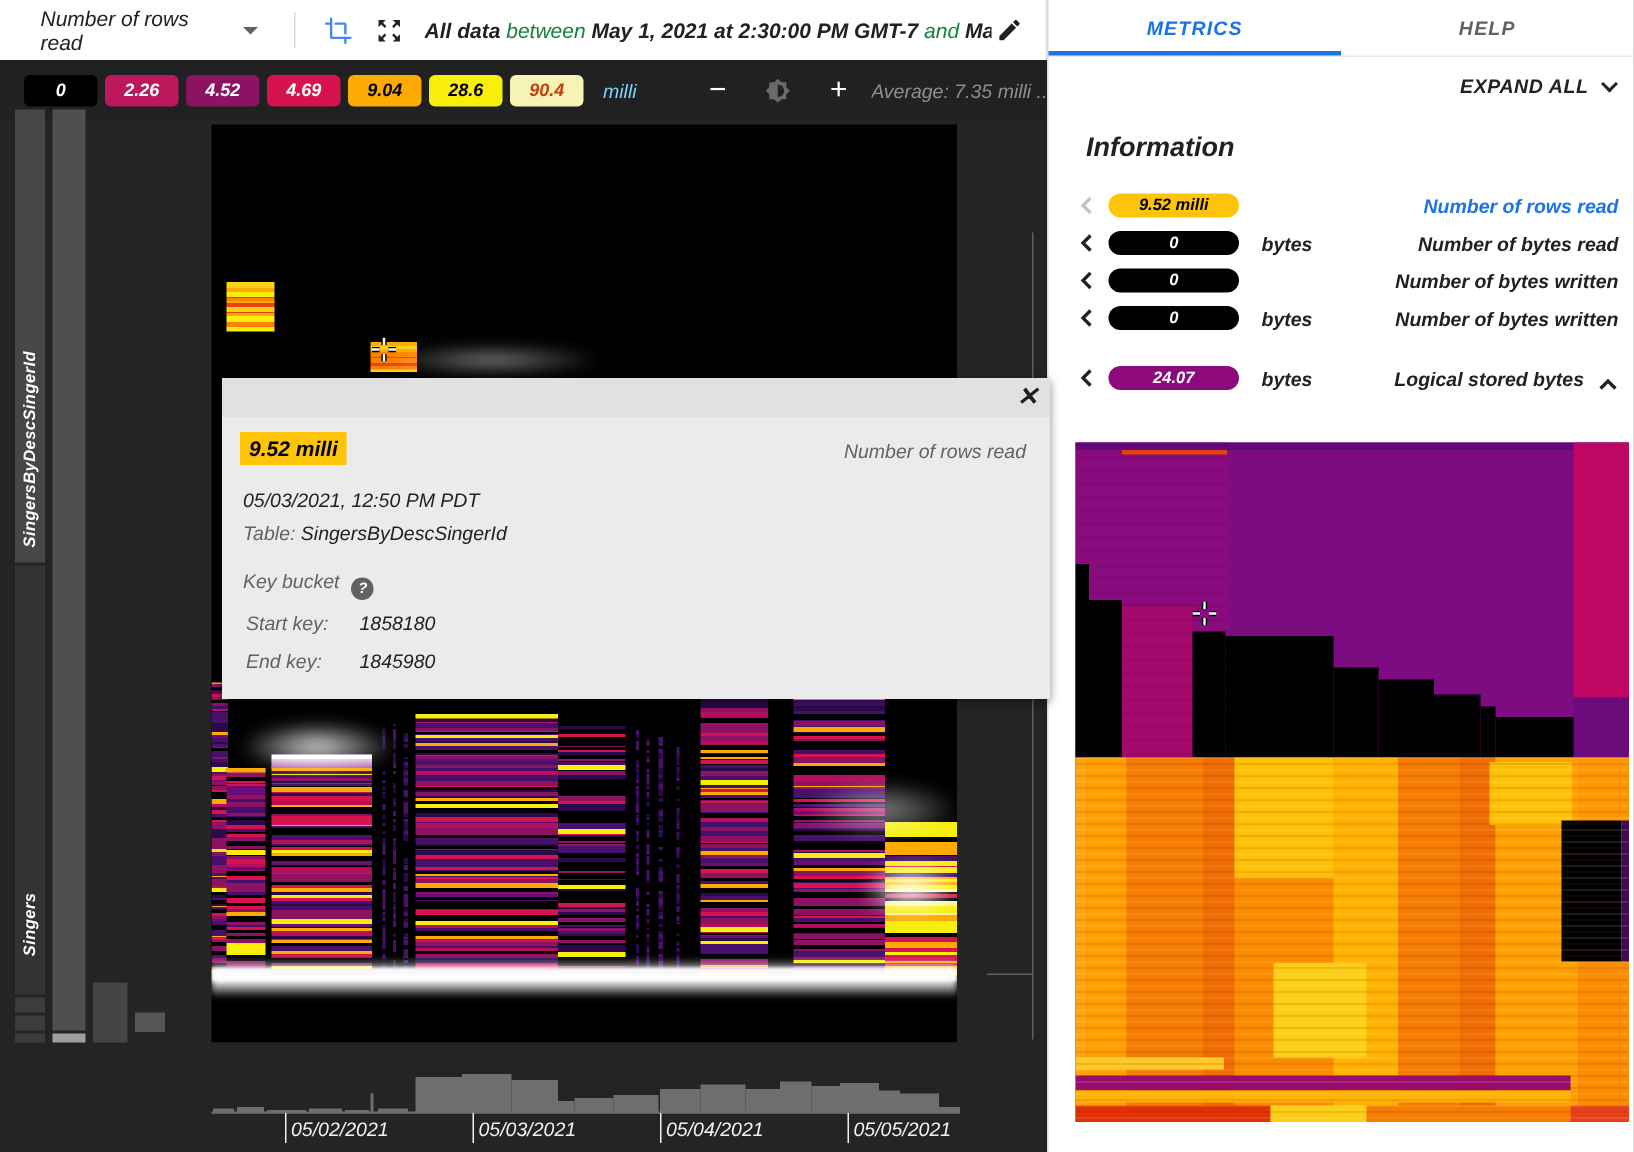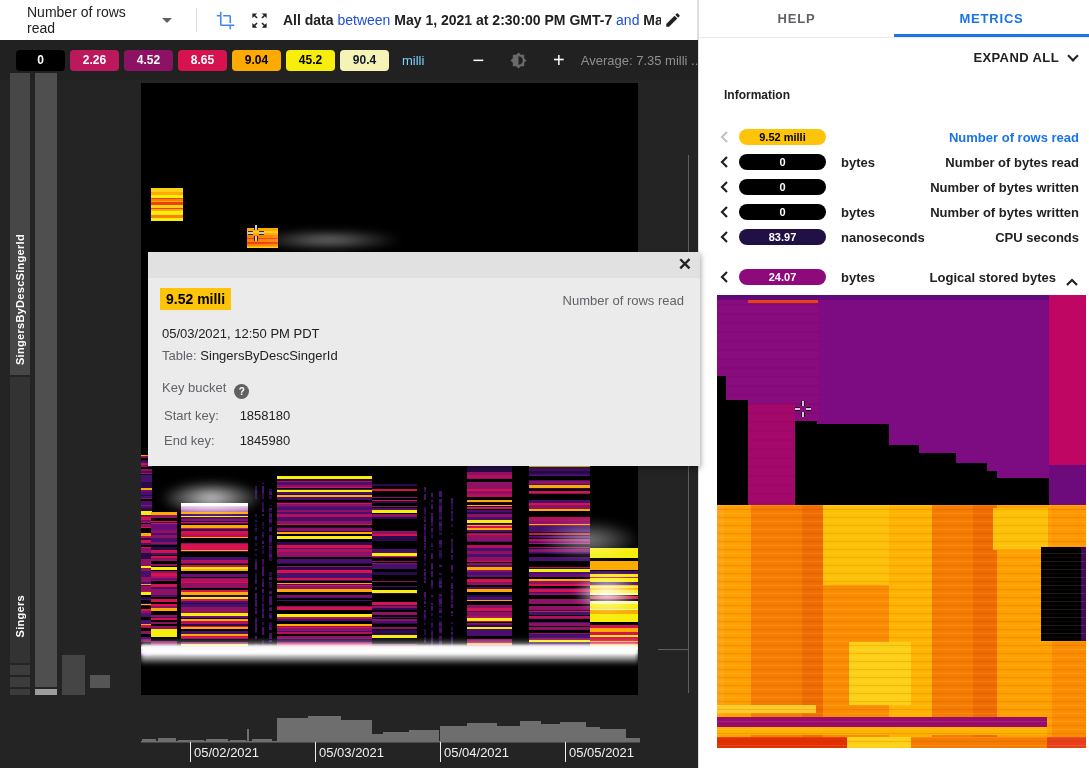--- a/index.html
+++ b/index.html
@@ -1,28 +1,28 @@
 <!DOCTYPE html>
 <html><head>
 <meta charset="utf-8">
 <style>
   html,body{margin:0;padding:0;background:#fff;}
   *{box-sizing:border-box;font-family:"Liberation Sans",sans-serif;}
   #app{position:relative;width:1089px;height:768px;overflow:hidden;background:#fff;}
-  .abs{position:absolute;}
+  .abs{position:absolute;font-style:italic;}
 
   
   #workspace{left:0;top:0;width:698px;height:768px;background:#242424;}
   #toolbar{left:0;top:0;width:698px;height:40px;background:#fff;display:flex;align-items:center;border-right:1px solid #e0e0e0;}
   .dd-label{font-size:14px;color:#202124;margin-left:27px;}
   .dd-arrow{width:0;height:0;border-left:5px solid transparent;border-right:5px solid transparent;border-top:5px solid #5f6368;margin-left:8px;}
   .tb-divider{width:1px;height:24px;background:#dadce0;margin:0 18px 0 24px;}
   .tb-icon{width:20px;height:20px;display:flex;align-items:center;justify-content:center;margin-right:14px;flex:none;}
   #range-text{font-size:14px;color:#202124;white-space:nowrap;overflow:hidden;width:378px;flex:none;}
-  #range-text .dim{color:#1d4ed8;margin-top:44px;}
+  #range-text .dim{color:#15803d;margin-top:44px;}
   #range-text b{font-weight:700;}
   #edit-btn{margin-left:2px;}
 
   #legendbar{left:0;top:40px;width:698px;height:40px;background:#212121;display:flex;align-items:center;}
   .swatch{height:21px;width:49px;border-radius:4px;margin-right:5px;display:flex;align-items:center;justify-content:center;font-size:12px;font-weight:700;flex:none;}
   #legend-unit{color:#7dd3fc;font-size:13px;margin-left:8px;}
   .zoomctl{color:#fff;font-size:20px;line-height:20px;font-weight:400;}
   #avg-label{color:#8f8f8f;font-size:13px;white-space:nowrap;overflow:hidden;}
 
   
@@ -54,21 +54,21 @@
   .keylab{display:inline-block;width:72px;color:#5f6368;}
 
   
   #panel{left:698px;top:0;width:391px;height:768px;background:#fff;border-left:1px solid #dadce0;}
   #tabs{display:flex;height:38px;border-bottom:1px solid #e8eaed;}
   .tab{flex:1;display:flex;align-items:center;justify-content:center;font-size:13px;letter-spacing:.8px;font-weight:600;color:#5f6368;position:relative;cursor:pointer;}
   .tab.active{color:#1a73e8;}
   .tab.active::after{content:"";position:absolute;left:0;right:0;bottom:0;height:3px;background:#1a73e8;}
   #expand-all{position:absolute;right:12px;top:50px;font-size:13px;font-weight:600;letter-spacing:.4px;color:#202124;display:flex;align-items:center;cursor:pointer;}
   .chev{width:8px;height:8px;border-right:2px solid #202124;border-bottom:2px solid #202124;transform:rotate(45deg);margin:-3px 0 0 10px;}
-  #info-title{position:absolute;left:25px;top:88px;font-size:12px;font-weight:700;color:#202124;}
+  #info-title{position:absolute;left:25px;top:88px;font-size:18px;font-weight:700;color:#202124;}
   #metric-rows{position:absolute;left:0;top:125px;width:391px;}
   .mrow{position:relative;height:25px;width:100%;}
   .mrow .back{position:absolute;left:20px;top:5px;color:#202124;}
   .mrow .badge{position:absolute;left:40px;top:4px;width:87px;height:16px;border-radius:8px;font-size:11px;font-weight:700;display:flex;align-items:center;justify-content:center;}
   .mrow .unit{position:absolute;left:142px;top:5px;font-size:13px;font-weight:600;color:#202124;}
   .mrow .mname{position:absolute;right:11px;top:5px;font-size:13px;font-weight:600;color:#202124;cursor:pointer;}
   .mrow .mname.sel{color:#1a73e8;}
   .mrow .collapse{position:absolute;right:11px;top:8px;}
   #minimap{left:716px;top:295px;width:369px;height:453px;overflow:hidden;background:#7d0c83;}
   .mm{position:absolute;}
@@ -110,24 +110,24 @@
           </svg>
       </div>
     </div>
 
     <div id="legendbar" class="abs">
       <div style="width:16px;flex:none;"></div>
       <div id="legend-stops" style="display:flex;flex:none;">
           <div class="swatch" style="background: rgb(0, 0, 0); color: rgb(255, 255, 255);">0</div>
           <div class="swatch" style="background: #be185d; color: rgb(255, 255, 255);">2.26</div>
           <div class="swatch" style="background: rgb(142, 18, 100); color: rgb(255, 255, 255);">4.52</div>
-          <div class="swatch" style="background: rgb(214, 19, 79); color: rgb(255, 255, 255);">8.65</div>
+          <div class="swatch" style="background: rgb(214, 19, 79); color: rgb(255, 255, 255);">4.69</div>
           <div class="swatch" style="background: rgb(253, 170, 2); color: rgb(0, 0, 0);">9.04</div>
-          <div class="swatch" style="background: rgb(247, 238, 11); color: rgb(0, 0, 0);">45.2</div>
-          <div class="swatch" style="background: rgb(246, 243, 182); color: #0f172a;">90.4</div>
+          <div class="swatch" style="background: rgb(247, 238, 11); color: rgb(0, 0, 0);">28.6</div>
+          <div class="swatch" style="background: rgb(246, 243, 182); color: #c2410c;">90.4</div>
         </div>
       <span id="legend-unit">milli</span>
       <div style="width:48px;flex:none;"></div>
       <span class="zoomctl" style="cursor:pointer;">−</span>
       <div style="width:26px;flex:none;"></div>
       <span style="cursor:pointer;display:flex;">
         <svg width="17" height="17" viewBox="0 0 24 24">
             <path fill="#6a6a6a" d="M20 15.31L23.31 12 20 8.69V4h-4.69L12 .69 8.69 4H4v4.69L.69 12 4 15.31V20h4.69L12 23.31 15.31 20H20v-4.69zM12 18V6c3.31 0 6 2.69 6 6s-2.69 6-6 6z"></path>
           </svg>
       </span>
@@ -248,22 +248,22 @@
       <span>1858180</span>
     </div>
     <div class="tt-line" style="top:181px;left:16px;">
       <span class="keylab">End key:</span>
       <span>1845980</span>
     </div>
   </div>
 
   <div id="panel" class="abs">
     <div id="tabs">
+      <div class="tab active">METRICS</div>
       <div class="tab">HELP</div>
-      <div class="tab active">METRICS</div>
     </div>
     <div id="expand-all">
       <span>EXPAND ALL</span>
       <span class="chev"></span>
     </div>
     <div id="info-title">Information</div>
     <div id="metric-rows">
         <div class="mrow">
           <span class="back" style="cursor: pointer;"><svg width="11" height="14" viewBox="0 0 11 14" fill="none" stroke="#c4c4c4" stroke-width="2.2">
               <polyline points="8,2 3,7 8,12"></polyline>
@@ -286,28 +286,20 @@
           <div class="badge" style="background: rgb(0, 0, 0); color: rgb(255, 255, 255);">0</div>
           <span class="mname">Number of bytes written</span>
         </div>
         <div class="mrow">
           <span class="back" style="cursor: pointer;"><svg width="11" height="14" viewBox="0 0 11 14" fill="none" stroke="#202124" stroke-width="2.2">
               <polyline points="8,2 3,7 8,12"></polyline>
             </svg></span>
           <div class="badge" style="background: rgb(0, 0, 0); color: rgb(255, 255, 255);">0</div>
           <span class="unit">bytes</span>
           <span class="mname">Number of bytes written</span>
-        </div>
-        <div class="mrow">
-          <span class="back" style="cursor: pointer;"><svg width="11" height="14" viewBox="0 0 11 14" fill="none" stroke="#202124" stroke-width="2.2">
-              <polyline points="8,2 3,7 8,12"></polyline>
-            </svg></span>
-          <div class="badge" style="background: rgb(33, 16, 67); color: rgb(255, 255, 255);">83.97</div>
-          <span class="unit">nanoseconds</span>
-          <span class="mname">CPU seconds</span>
         </div>
         <div class="mrow" style="margin-top: 15px;">
           <span class="back" style="cursor: pointer;"><svg width="11" height="14" viewBox="0 0 11 14" fill="none" stroke="#202124" stroke-width="2.2">
               <polyline points="8,2 3,7 8,12"></polyline>
             </svg></span>
           <div class="badge" style="background: rgb(142, 10, 124); color: rgb(255, 255, 255);">24.07</div>
           <span class="unit">bytes</span>
           <span class="mname" style="right: 34px;">Logical stored bytes</span>
           <span class="collapse" style="cursor: pointer;"><svg width="14" height="10" viewBox="0 0 14 10" fill="none" stroke="#202124" stroke-width="2.2">
               <polyline points="2,8 7,3 12,8"></polyline>

